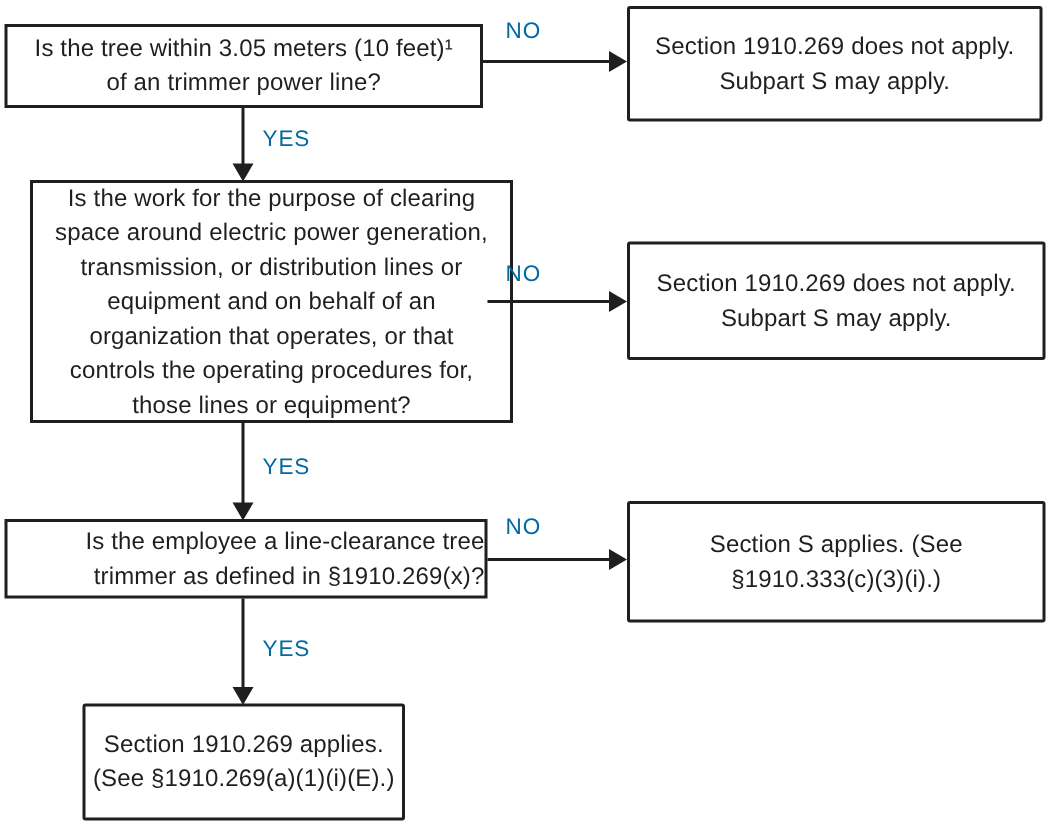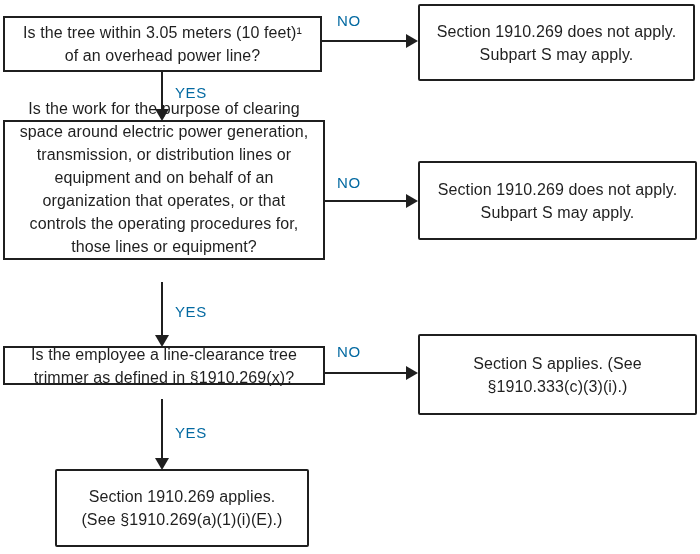--- a/index.html
+++ b/index.html
@@ -27,25 +27,25 @@
     font-size: 16px;
     line-height: 23px;
     box-sizing: border-box;
     letter-spacing: 0.1px;
   }
   .node span { display: block; white-space: nowrap; }
   .rounded { border-radius: 2px; }
 
   #q1    { left: 3px;   top: 16px;  width: 319px; height: 56px; }
   #a1    { left: 418px; top: 4px;   width: 277px; height: 77px; }
-  #q2    { left: 3px;   top: 120px; width: 322px; height: 140px; justify-content: flex-end; }
+  #q2    { left: 20px;   top: 120px; width: 322px; height: 162px; }
   #a2    { left: 418px; top: 161px; width: 279px; height: 79px; }
-  #q3    { left: 3px;   top: 346px; width: 322px; height: 39px; }
+  #q3    { left: 3px;   top: 346px; width: 322px; height: 53px; align-items: flex-end; }
   #a3    { left: 418px; top: 334px; width: 279px; height: 81px; }
-  #final { left: 55px;  top: 469px; width: 254px; height: 78px; }
+  #final { left: 55px;  top: 469px; width: 215px; height: 78px; }
 
   .vline {
     position: absolute;
     left: 161px;
     width: 2px;
     background: #1f1f1f;
   }
   #v1 { top: 72px;  height: 38px; }
   #v2 { top: 282px; height: 54px; }
   #v3 { top: 399px; height: 60px; }
@@ -96,21 +96,21 @@
   #no3  { left: 337px; top: 343px; }
   #yes3 { left: 175px; top: 424px; }
 </style>
 </head>
 <body>
 
 <div id="stage">
 
   <div class="node" id="q1">
     <span>Is the tree within 3.05 meters (10 feet)¹</span>
-    <span>of an overhead power line?</span>
+    <span>of an trimmer power line?</span>
   </div>
 
   <div class="node rounded" id="a1">
     <span>Section 1910.269 does not apply.</span>
     <span>Subpart S may apply.</span>
   </div>
 
   <div class="node" id="q2">
     <span>Is the work for the purpose of clearing</span>
     <span>space around electric power generation,</span>

